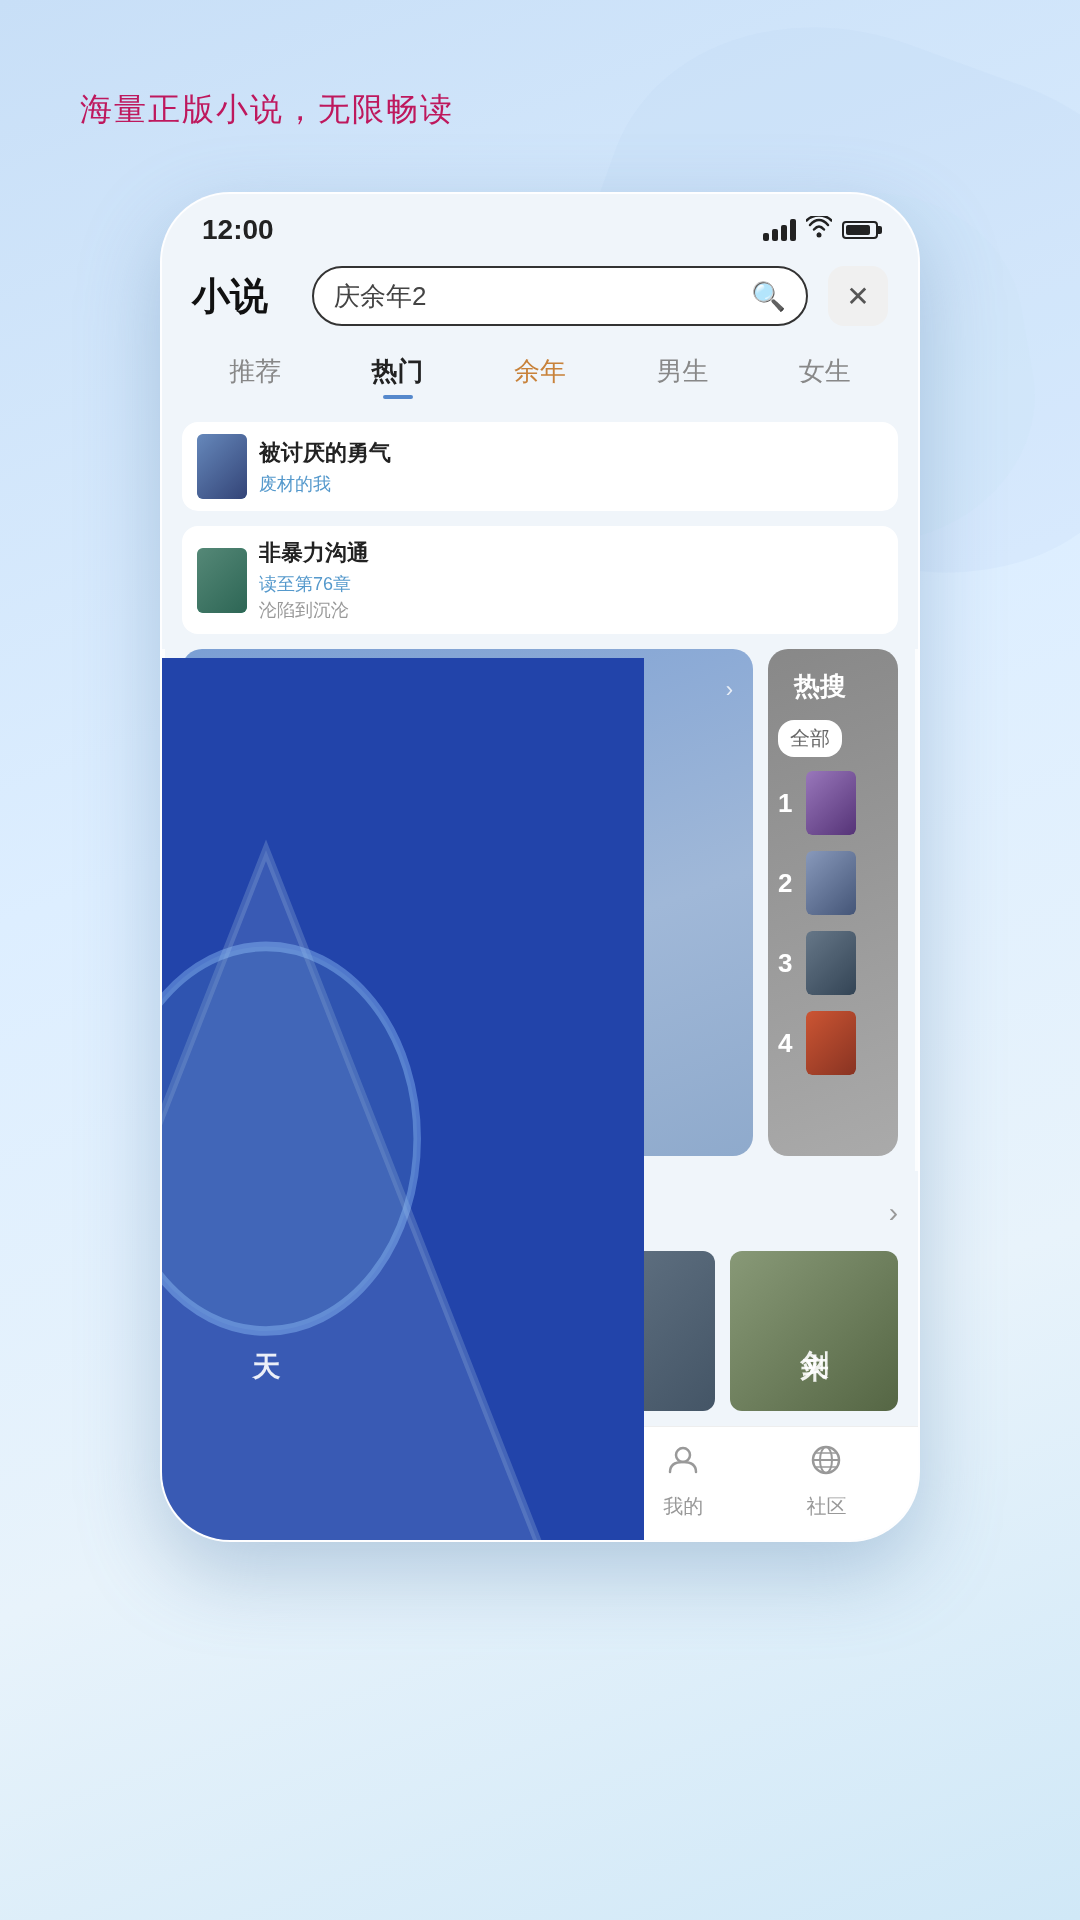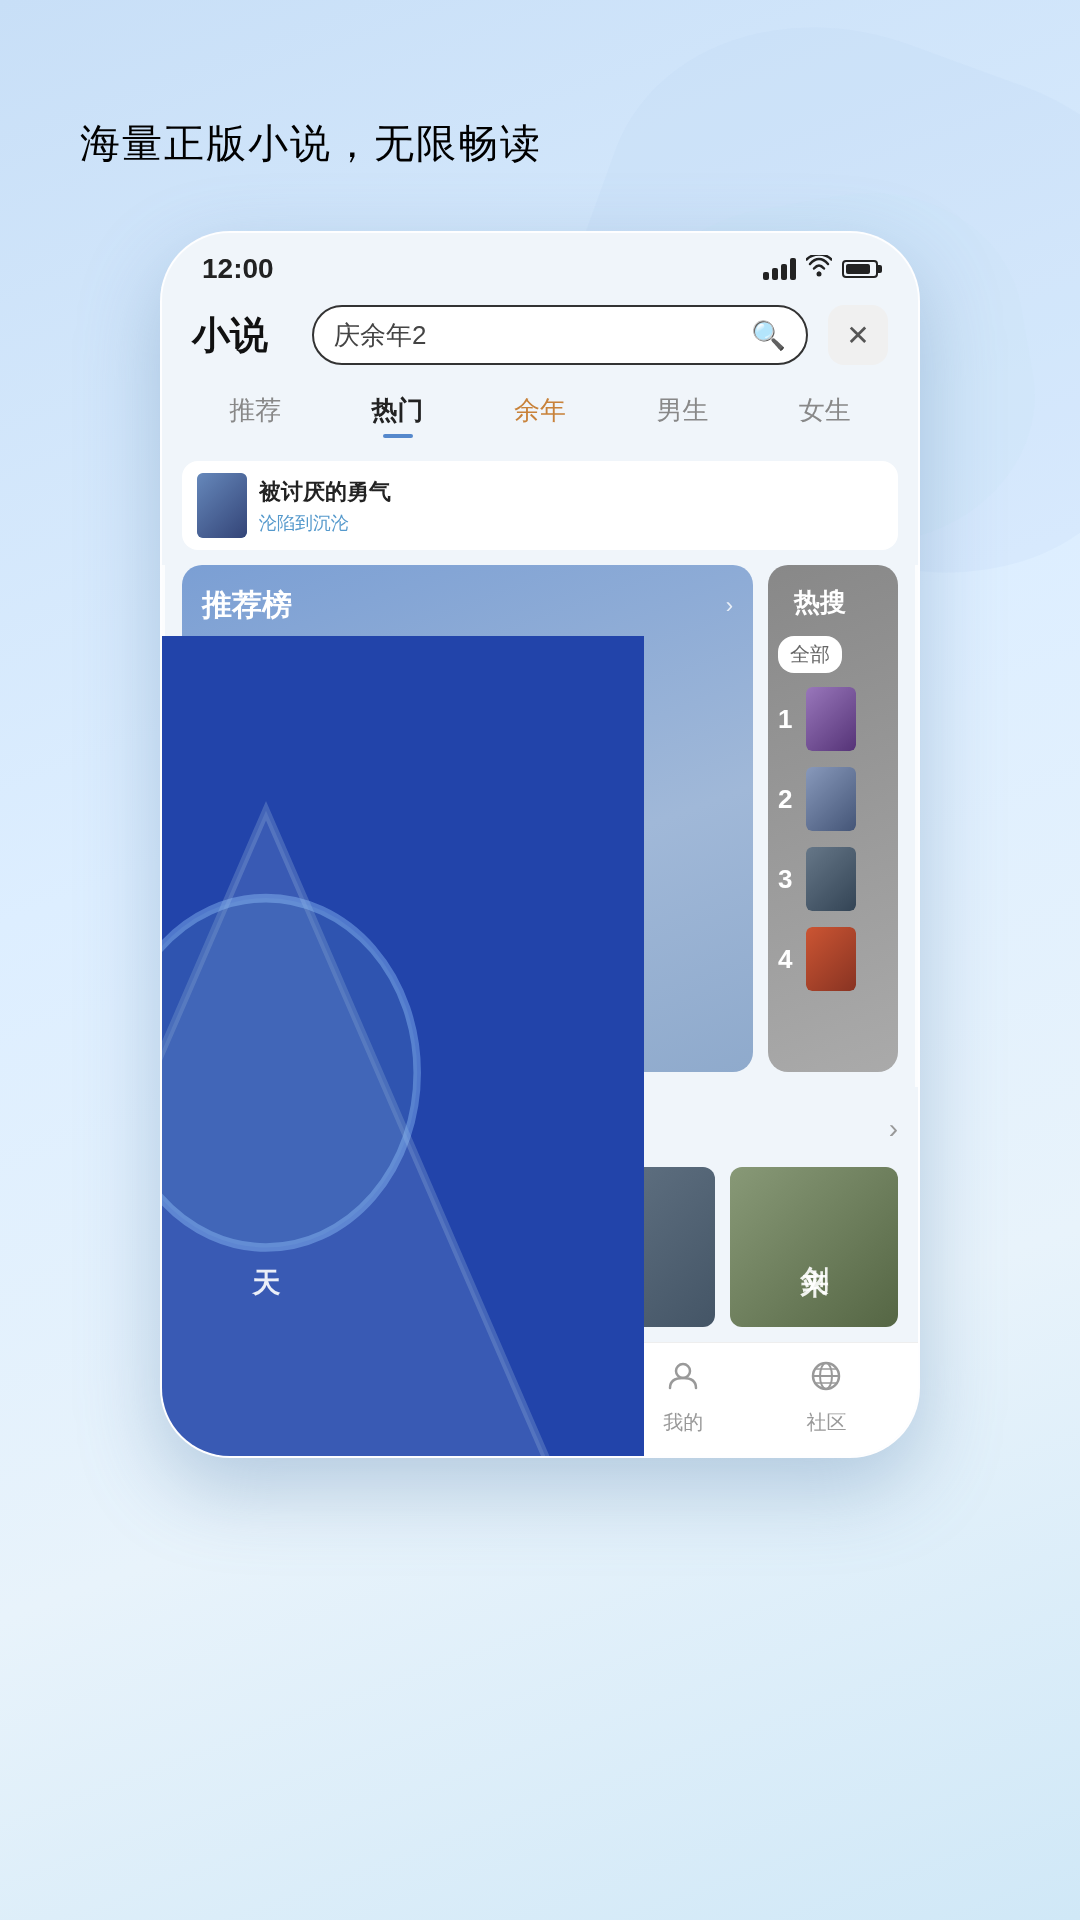--- a/index.html
+++ b/index.html
@@ -40,23 +40,23 @@
       position: relative;
       z-index: 2;
     }
     .promo-title {
       font-size: 96px;
       font-weight: 700;
       color: #2c3e50;
       letter-spacing: 4px;
     }
     .promo-subtitle {
-      font-size: 40px;
-      color: #000000;
-      margin-top: 36px;
+      font-size: 32px;
+      color: #be185d;
+      margin-top: 8px;
       font-weight: 400;
       letter-spacing: 2px;
     }
 
     
     .phone-wrapper {
       display: flex;
       justify-content: center;
       margin-top: 40px;
       position: relative;
@@ -555,21 +555,31 @@
       <div class="nav-tab">女生</div>
     </div>
 
     <div class="recent-reads">
       <div class="recent-book">
         <div class="book-cover-small book-cover-1">
           <div style="width:100%;height:100%;background:linear-gradient(135deg,#6688bb,#334477);border-radius:6px;"></div>
         </div>
         <div class="book-info-small">
           <div class="book-name-small">被讨厌的勇气</div>
-          <div class="book-progress">沦陷到沉沦</div>
+          <div class="book-progress">废材的我</div>
+        </div>
+      </div>
+      <div class="recent-book">
+        <div class="book-cover-small book-cover-2">
+          <div style="width:100%;height:100%;background:linear-gradient(135deg,#558877,#2d6655);border-radius:6px;"></div>
+        </div>
+        <div class="book-info-small">
+          <div class="book-name-small">非暴力沟通</div>
+          <div class="book-progress">读至第76章</div>
+          <div class="book-chapter">沦陷到沉沦</div>
         </div>
       </div>
     </div>
 
     <div class="main-content">
 
       <div class="ranking-panel">
         <div class="panel-header">
           <div class="panel-title">推荐榜</div>
           <div class="panel-more">›</div>

